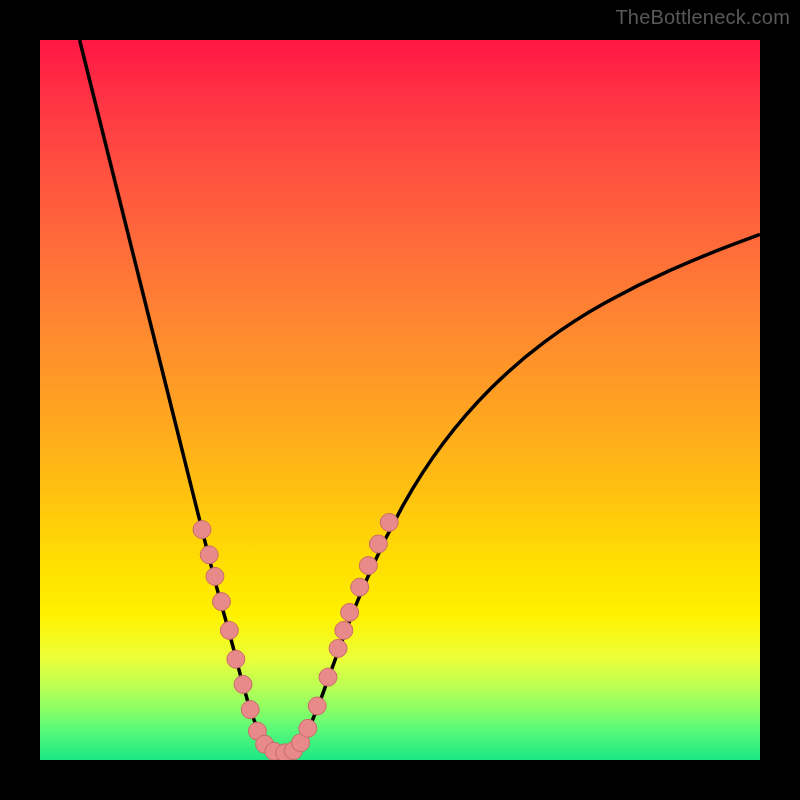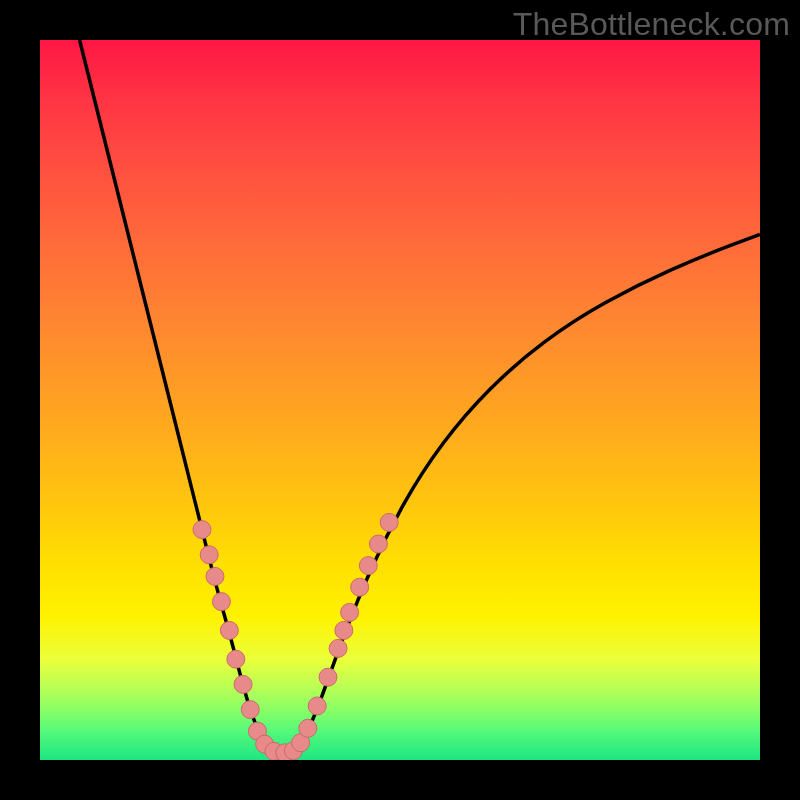--- a/index.html
+++ b/index.html
@@ -38,21 +38,21 @@
       #8aff66 93%,
       #55f97a 96%,
       #1ce783 100%
     );
   }
   .watermark {
     position: absolute;
     top: 6px;
     right: 10px;
     color: #595959;
-    font-size: 32px;
+    font-size: 20px;
     font-weight: 500;
     letter-spacing: 0.2px;
   }
   svg {
     position: absolute;
     left: 0;
     top: 0;
   }
 </style>
 </head>

